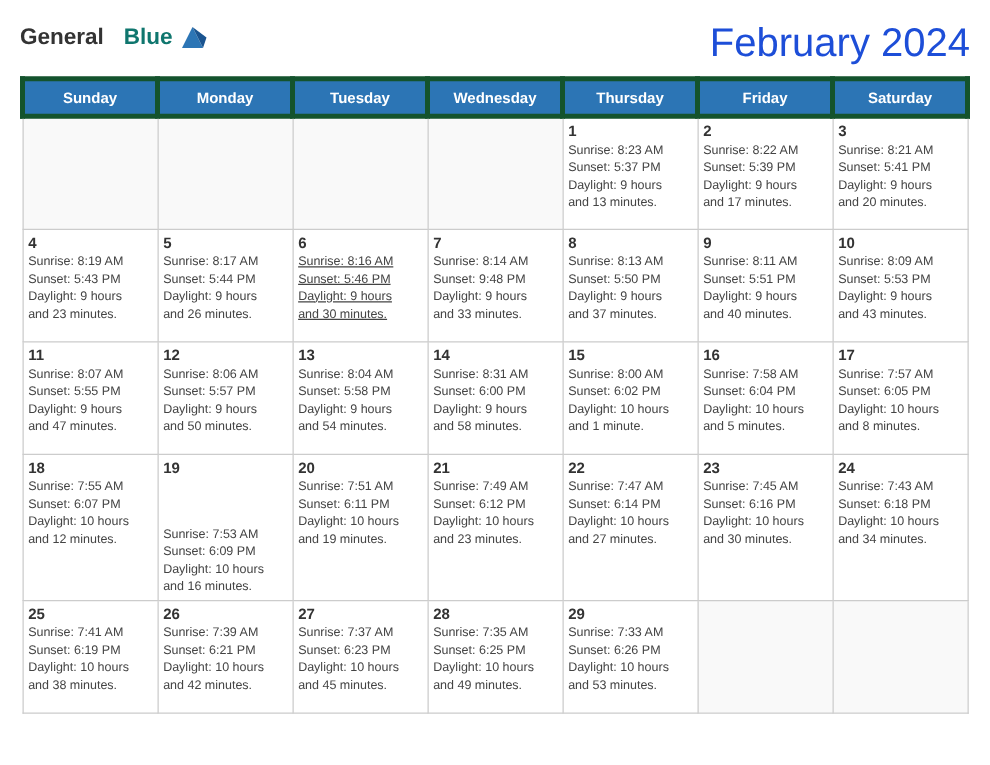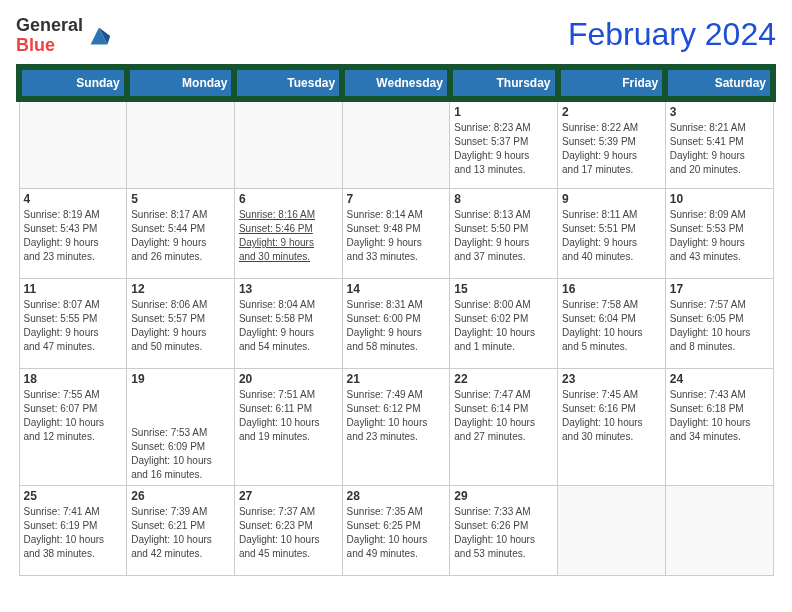--- a/index.html
+++ b/index.html
@@ -15,32 +15,33 @@
       justify-content: space-between;
       align-items: flex-start;
       margin-bottom: 8px;
     }
     .logo {
       display: flex;
       align-items: center;
     }
     .logo-text {
       display: flex;
-      flex-direction: column;
+      flex-direction: row;
       line-height: 1.1;
+      gap: 16px;
     }
     .logo-general {
       font-size: 18px;
       font-weight: bold;
       color: #333;
     }
     .logo-blue {
       font-size: 18px;
       font-weight: bold;
-      color: #ef4444;
+      color: #0f766e;
     }
     .logo-icon {
       width: 28px;
       height: 28px;
       margin-left: 2px;
     }
     .title-block {
       text-align: right;
     }
     .calendar-title {
@@ -54,24 +55,24 @@
     }
     .calendar-table {
       width: 100%;
       border-collapse: collapse;
       font-size: 11px;
     }
     .calendar-table th {
       background-color: #2c75b5;
       color: #fff;
       padding: 6px 4px;
-      text-align: right;
+      text-align: center;
       font-size: 12px;
       font-weight: bold;
-      border: 6px solid #14532d;
+      border: 4px solid #14532d;
     }
     .calendar-table td {
       border: 1px solid #ccc;
       vertical-align: top;
       padding: 3px 4px;
       width: calc(100% / 7);
       min-height: 80px;
       height: 90px;
     }
     .day-number {

